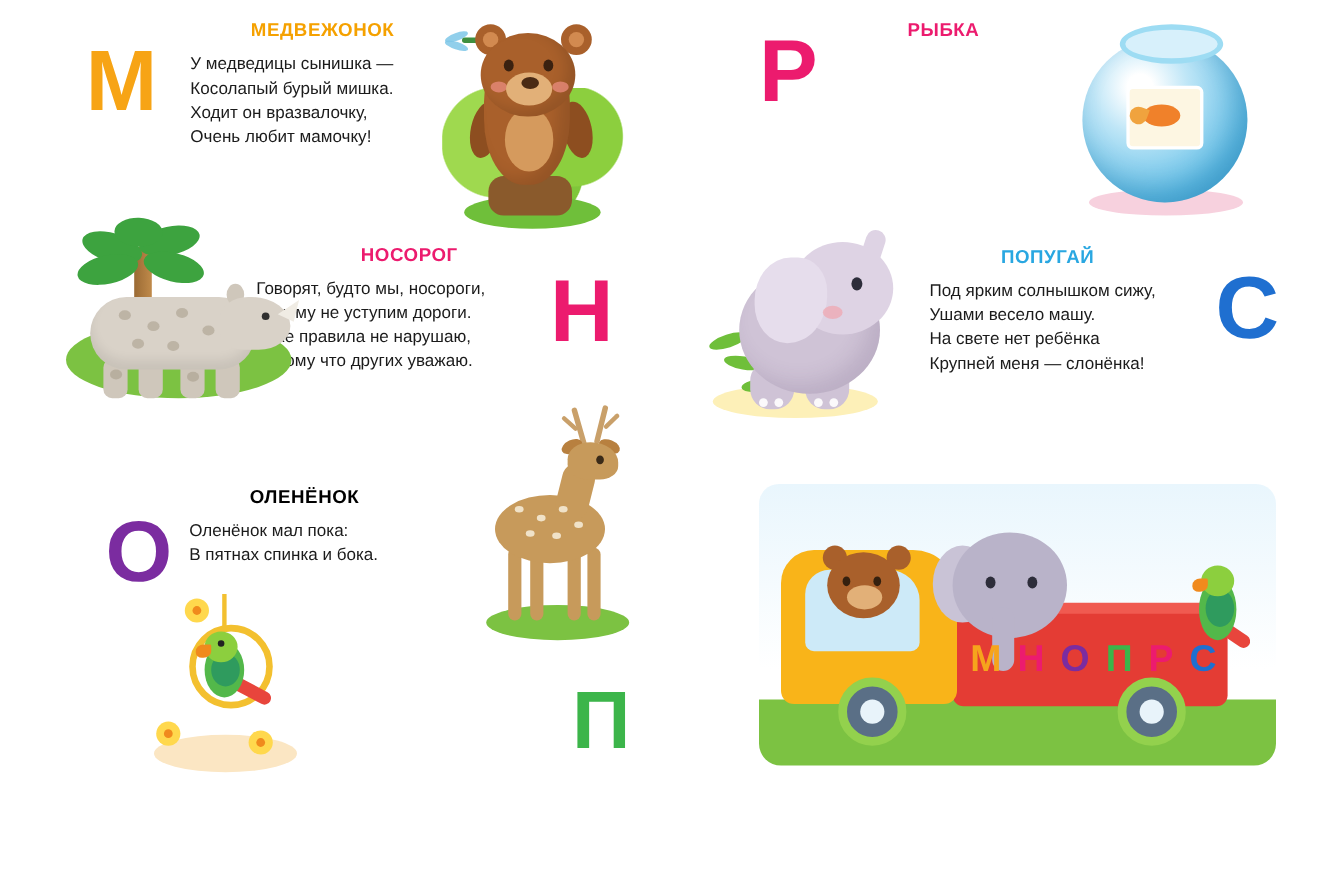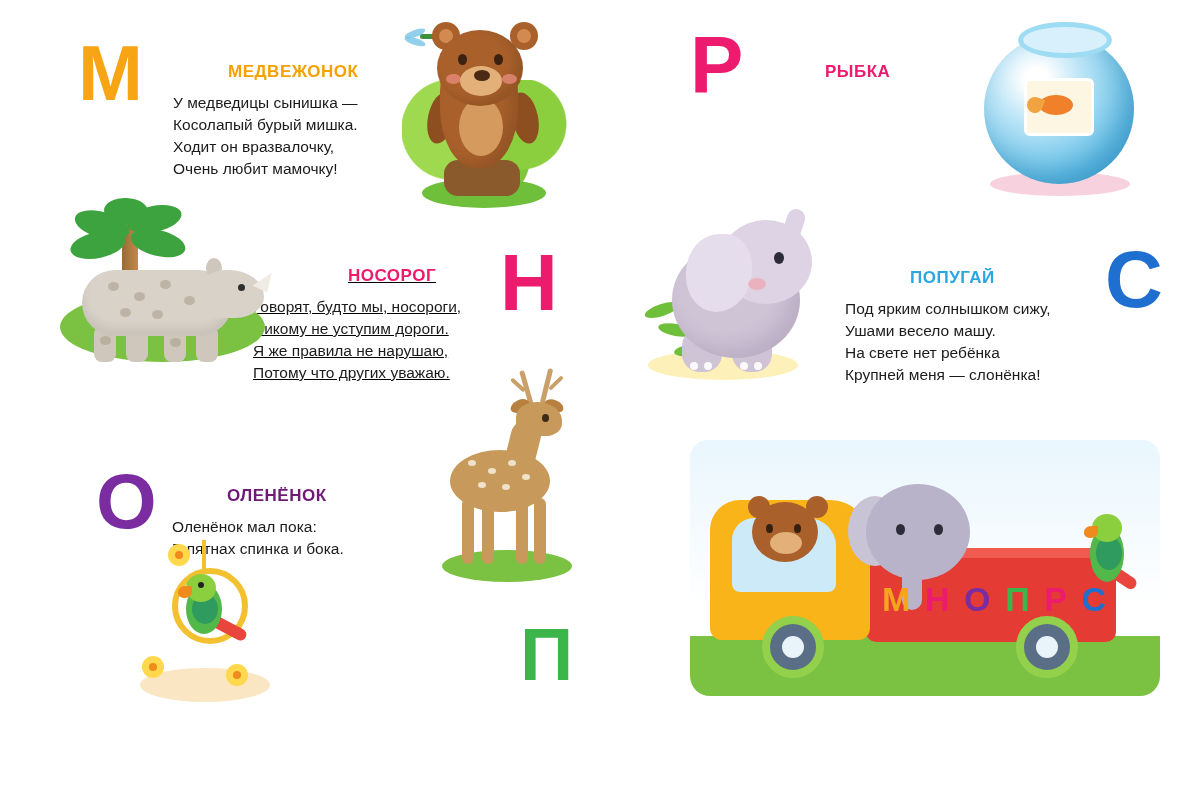--- a/index.html
+++ b/index.html
@@ -16,21 +16,20 @@
   }
   .page {
     position: relative;
     width: 1200px;
     height: 812px;
   }
 
   
   .entry {
     position: absolute;
-    margin-top: 44px;
   }
   .entry-title {
     font-weight: bold;
     font-size: 17px;
     letter-spacing: 0.5px;
     margin: 0 0 10px 0;
   }
   .entry-poem {
     font-size: 15.5px;
     line-height: 1.42;
@@ -49,25 +48,25 @@
   .letter-n { left: 500px; top: 243px; font-size: 80px; color: #ec1b6e; }
   .letter-o { left: 96px;  top: 462px; font-size: 78px; color: #7b2ca0; }
   .letter-p { left: 520px; top: 618px; font-size: 74px; color: #3cb54a; }
   .letter-r { left: 690px; top: 25px;  font-size: 80px; color: #ec1b6e; }
   .letter-s { left: 1105px;top: 240px; font-size: 80px; color: #1f6fd0; }
 
   
   .e-medvezhonok { left: 173px; top: 18px;  width: 215px; }
   .e-medvezhonok .entry-title { color: #f5a100; margin-left: 55px; }
 
-  .e-nosorog     { left: 253px; top: 222px; width: 265px; text-decoration: underline; }
+  .e-nosorog     { left: 233px; top: 222px; width: 265px; }
   .e-nosorog .entry-title { color: #ec1b6e; margin-left: 95px; }
 
   .e-olenenok    { left: 172px; top: 442px; width: 240px; }
-  .e-olenenok .entry-title { color: #701a75; margin-left: 55px; }
+  .e-olenenok .entry-title { color: #000000; margin-left: 55px; }
 
   .e-popugai     { left: 253px; top: 606px; width: 230px; }
   .e-popugai .entry-title { color: #3cb54a; margin-left: 50px; }
 
   .e-rybka       { left: 765px; top: 18px;  width: 230px; }
   .e-rybka .entry-title { color: #ec1b6e; margin-left: 60px; }
 
   .e-slonenok    { left: 845px; top: 224px; width: 250px; }
   .e-slonenok .entry-title { color: #29a7e1; margin-left: 65px; }
 

